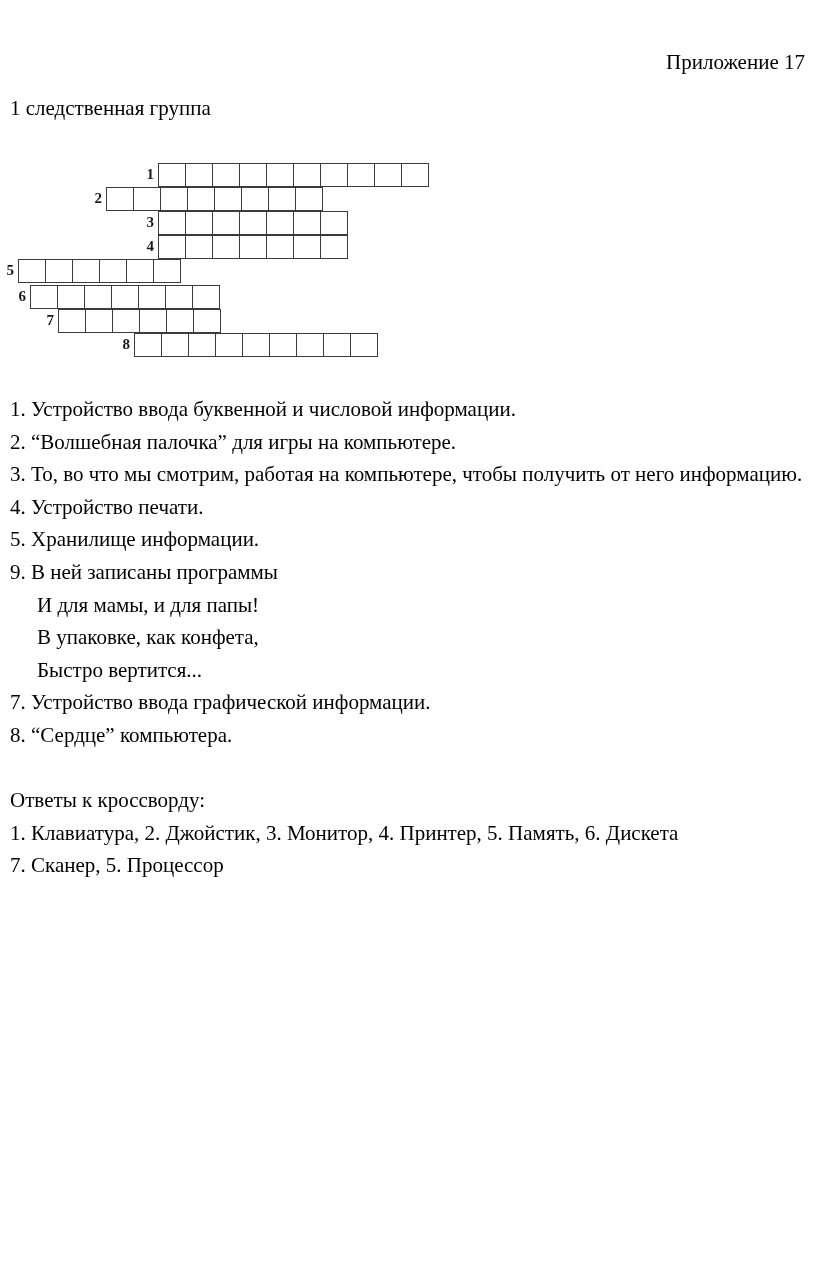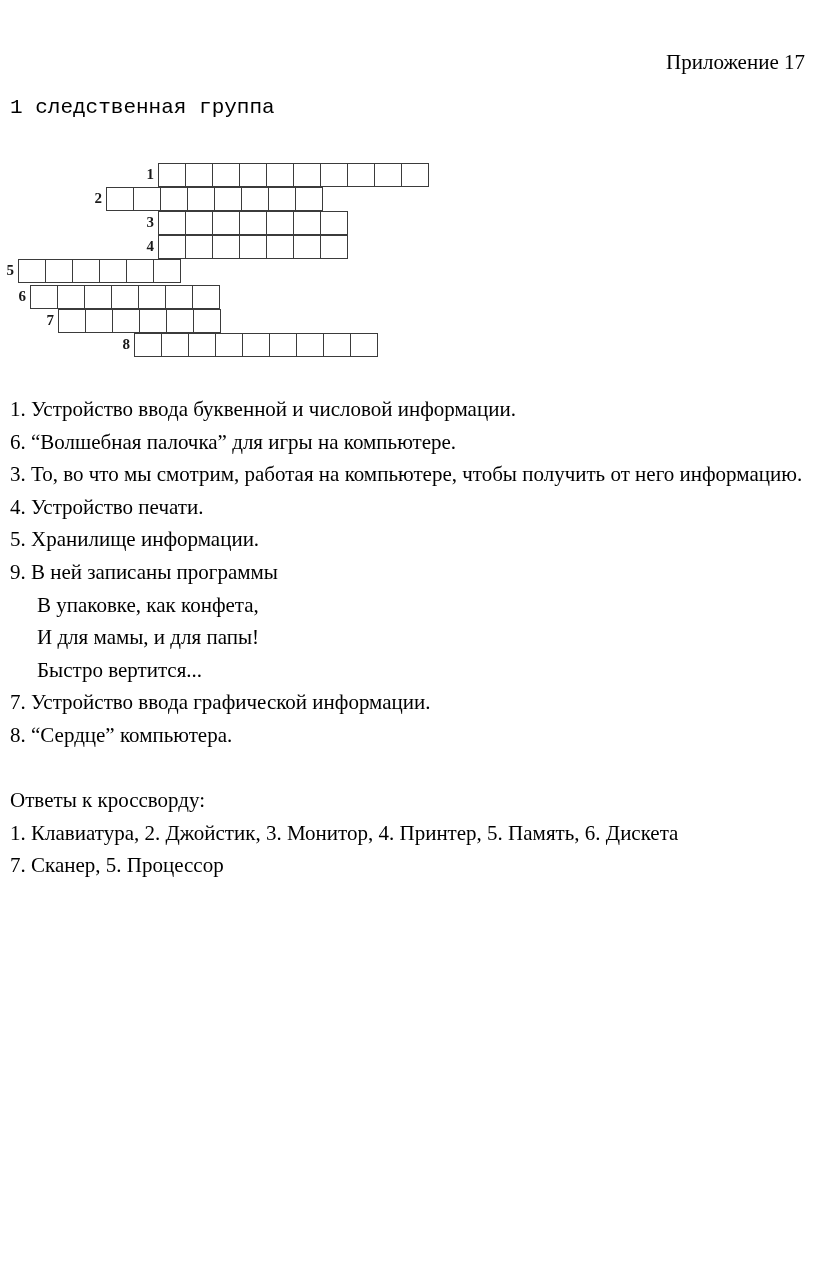--- a/index.html
+++ b/index.html
@@ -18,21 +18,20 @@
     right: 11px;
     font-size: 21px;
     white-space: nowrap;
   }
   .subtitle {
     position: absolute;
     top: 96px;
     left: 10px;
     font-size: 21px;
     white-space: nowrap;
-    font-family: Liberation Mono, monospace;
   }
   .crossword {
     position: absolute;
     left: 0; top: 0;
     width: 816px; height: 1269px;
     pointer-events: none;
   }
   .cw-cell {
     position: absolute;
     box-sizing: border-box;
@@ -139,27 +138,27 @@
       <div class="cw-cell" style="left: 215px; top: 333px; width: 28px; height: 24px; border-color: rgb(59, 59, 59);"></div>
       <div class="cw-cell" style="left: 242px; top: 333px; width: 28px; height: 24px; border-color: rgb(59, 59, 59);"></div>
       <div class="cw-cell" style="left: 269px; top: 333px; width: 28px; height: 24px; border-color: rgb(59, 59, 59);"></div>
       <div class="cw-cell" style="left: 296px; top: 333px; width: 28px; height: 24px; border-color: rgb(59, 59, 59);"></div>
       <div class="cw-cell" style="left: 323px; top: 333px; width: 28px; height: 24px; border-color: rgb(59, 59, 59);"></div>
       <div class="cw-cell" style="left: 350px; top: 333px; width: 28px; height: 24px; border-color: rgb(59, 59, 59);"></div>
     </div>
 
   <div id="textblock" class="textblock">
       <p>1. Устройство ввода буквенной и числовой информации.</p>
-      <p>6. “Волшебная палочка” для игры на компьютере.</p>
+      <p>2. “Волшебная палочка” для игры на компьютере.</p>
       <p class="justify">3. То, во что мы смотрим, работая на компьютере, чтобы получить от него информацию.</p>
       <p>4. Устройство печати.</p>
       <p>5. Хранилище информации.</p>
       <p>9. В ней записаны программы</p>
+      <p class="indent">И для мамы, и для папы!</p>
       <p class="indent">В упаковке, как конфета,</p>
-      <p class="indent">И для мамы, и для папы!</p>
       <p class="indent">Быстро вертится...</p>
       <p>7. Устройство ввода графической информации.</p>
       <p>8. “Сердце” компьютера.</p>
       <p class="spacer"></p>
       <p>Ответы к кроссворду:</p>
       <p>1. Клавиатура, 2. Джойстик, 3. Монитор, 4. Принтер, 5. Память, 6. Дискета</p>
       <p>7. Сканер, 5. Процессор</p>
     </div>
 
 </div>

